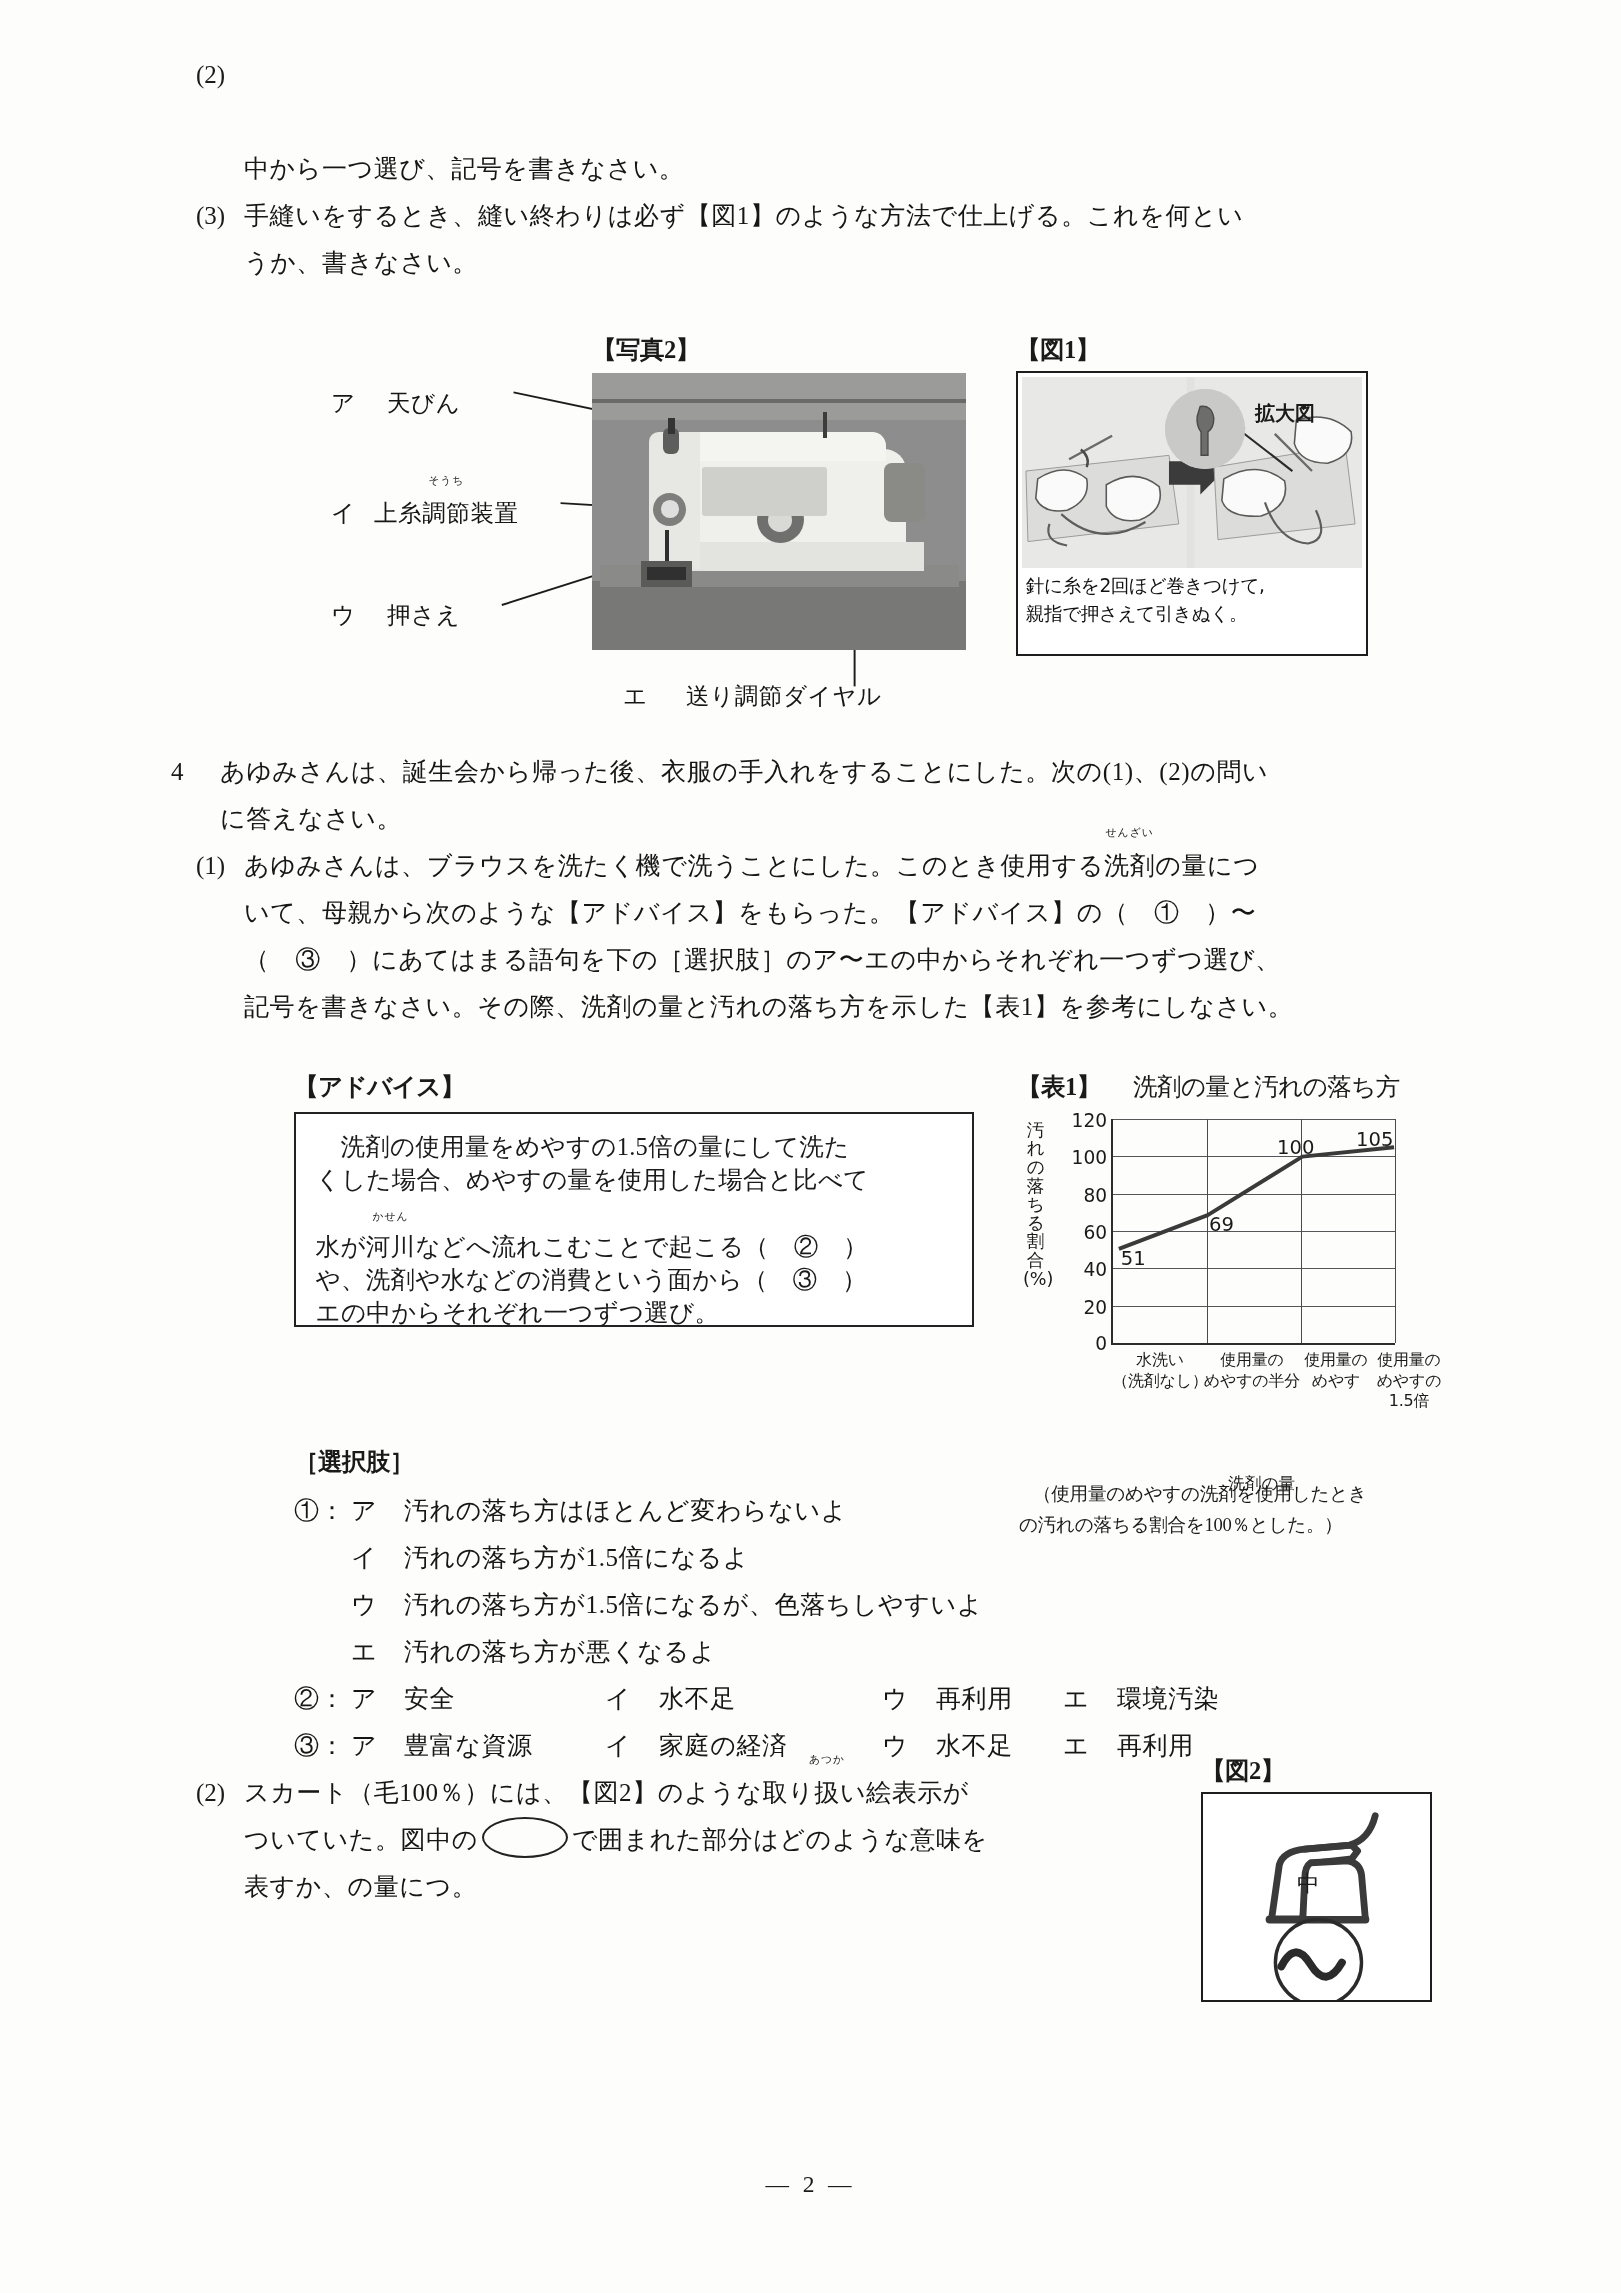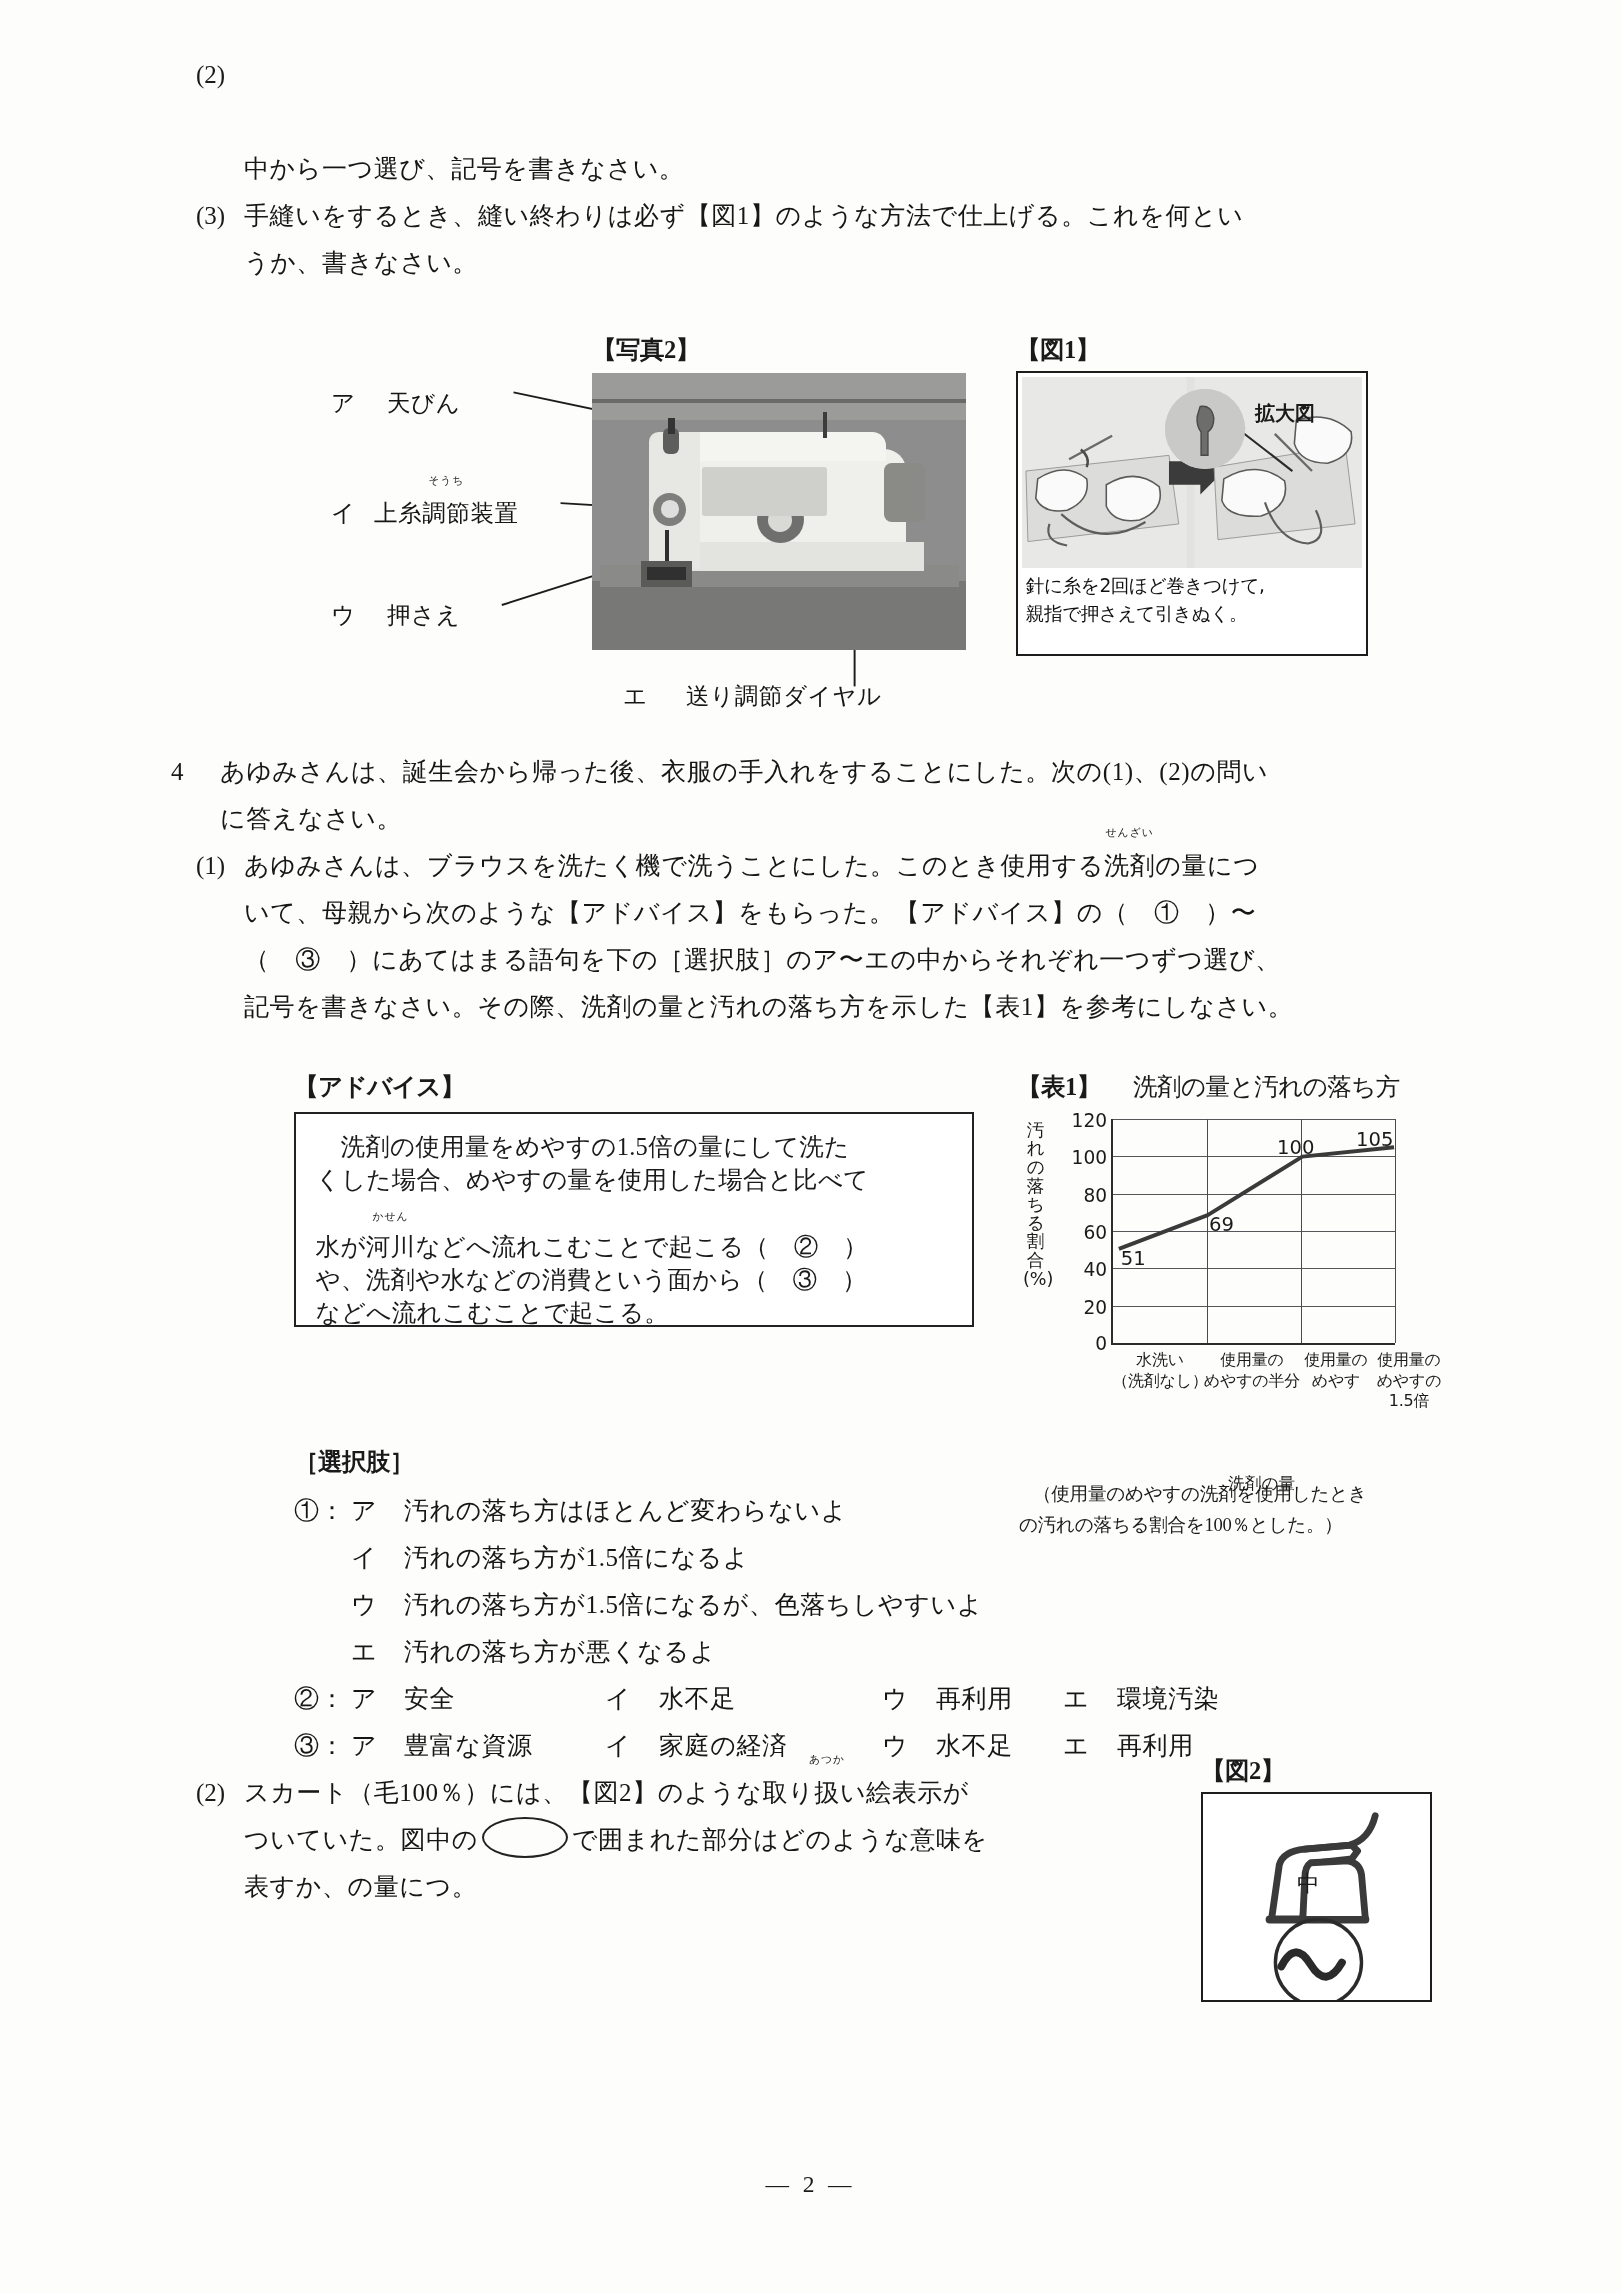--- a/index.html
+++ b/index.html
@@ -394,21 +394,21 @@
   <div class="qline" style="left:244px;top:983px;">記号を書きなさい。その際、洗剤の量と汚れの落ち方を示した【表1】を参考にしなさい。</div>
 
   <div class="figcap" style="left:294px;top:1070px;">【アドバイス】</div>
   <div id="advicebox">
     <div class="advline" style="top:11.8px;">　洗剤の使用量をめやすの1.5倍の量にして洗た</div>
     <div class="advline" style="top:45px;">くした場合、めやすの量を使用した場合と比べて</div>
     <div class="advline" style="top:112px;">
       <span>水が</span><span class="rb"><span class="rt">かせん</span><span>河川</span></span><span>などへ流れこむことで起こる（　②　）</span>
     </div>
     <div class="advline" style="top:145px;">や、洗剤や水などの消費という面から（　③　）</div>
-    <div class="advline" style="top:178px;">などへ流れこむことで起こる。</div>
+    <div class="advline" style="top:178px;">エの中からそれぞれ一つずつ選び。</div>
   </div>
 
   <div class="figcap" style="left:1017px;top:1070px;">【表1】</div>
   <div class="figcap" style="left:1133px;top:1070px;font-weight:400;">洗剤の量と汚れの落ち方</div>
 
   <div id="chartwrap">
     <div id="ylabel">汚れの落ちる割合(%)</div>
     <div id="plot">
 
       <div class="gridh" style="top:0%;">

